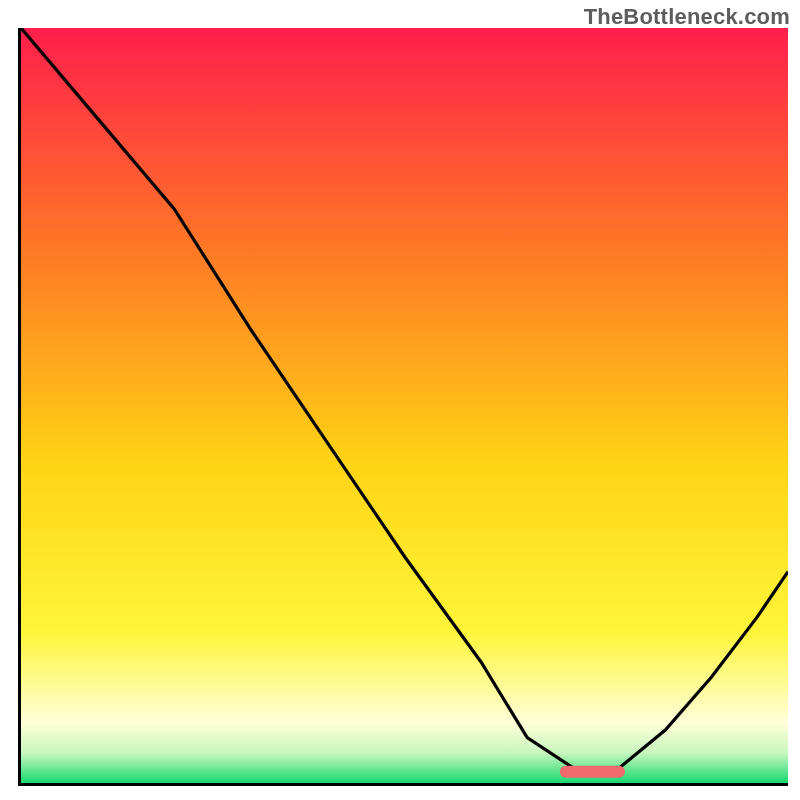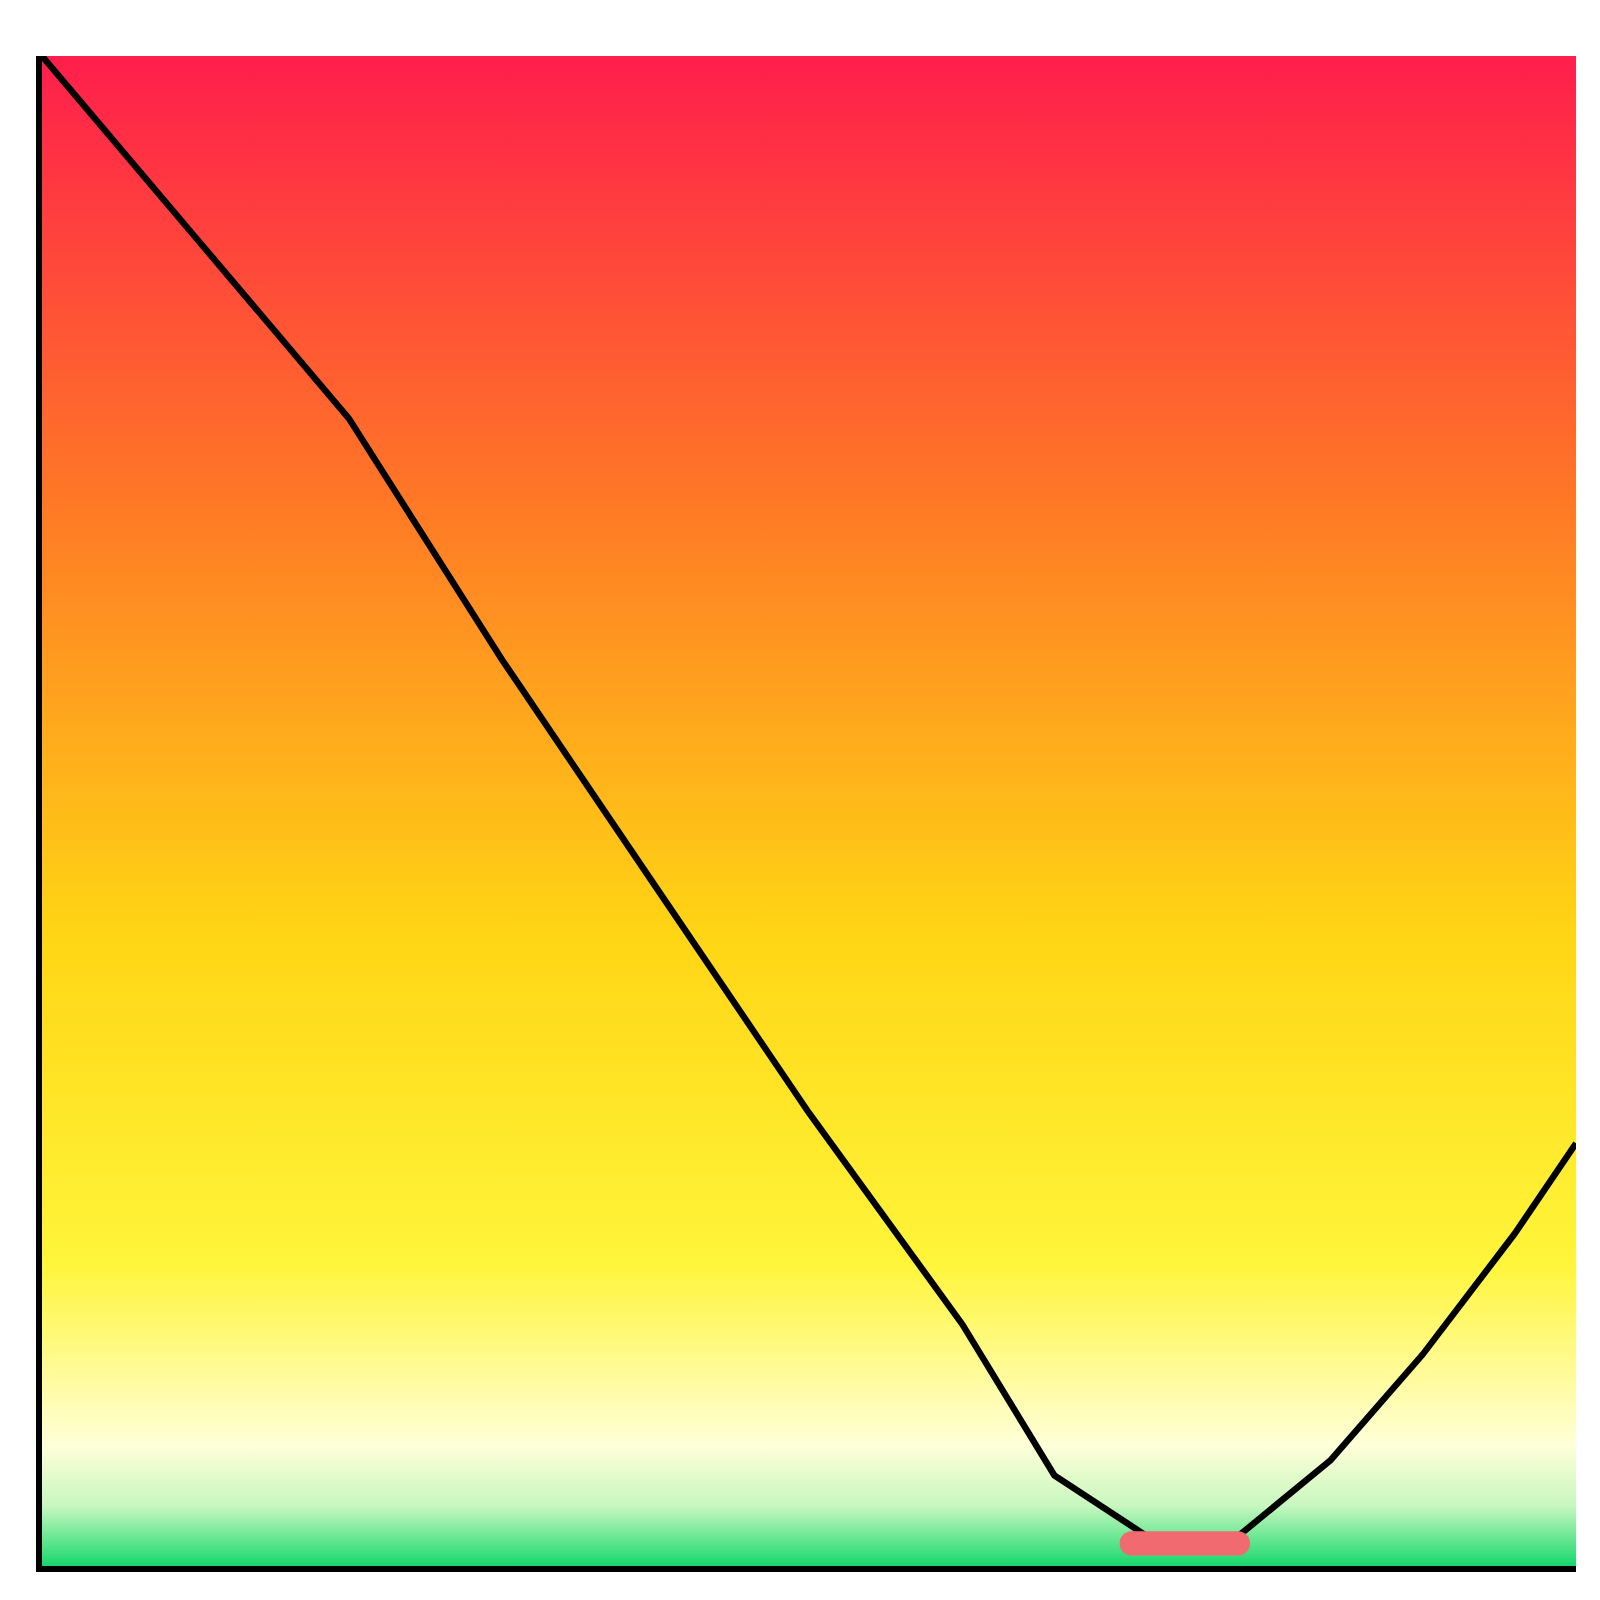--- a/index.html
+++ b/index.html
@@ -35,20 +35,21 @@
     border-bottom: 3px solid #000;
     box-sizing: border-box;
     overflow: hidden;
   }
   svg { display: block; }
 </style>
 </head>
 <body>
 
 <div class="wrap">
+  <div class="watermark">TheBottleneck.com</div>
 
   <div class="plot">
     <svg id="svg" width="767" height="755" viewBox="0 0 767 755" preserveAspectRatio="none">
       <defs>
         <linearGradient id="bg" x1="0" y1="0" x2="0" y2="1">
           <stop id="g0" offset="0%" stop-color="#ff1e4c"></stop>
           <stop id="g1" offset="30%" stop-color="#ff7a25"></stop>
           <stop id="g2" offset="58%" stop-color="#ffd514"></stop>
           <stop id="g3" offset="80%" stop-color="#fff53a"></stop>
           <stop id="g4" offset="92%" stop-color="#ffffd8"></stop>

